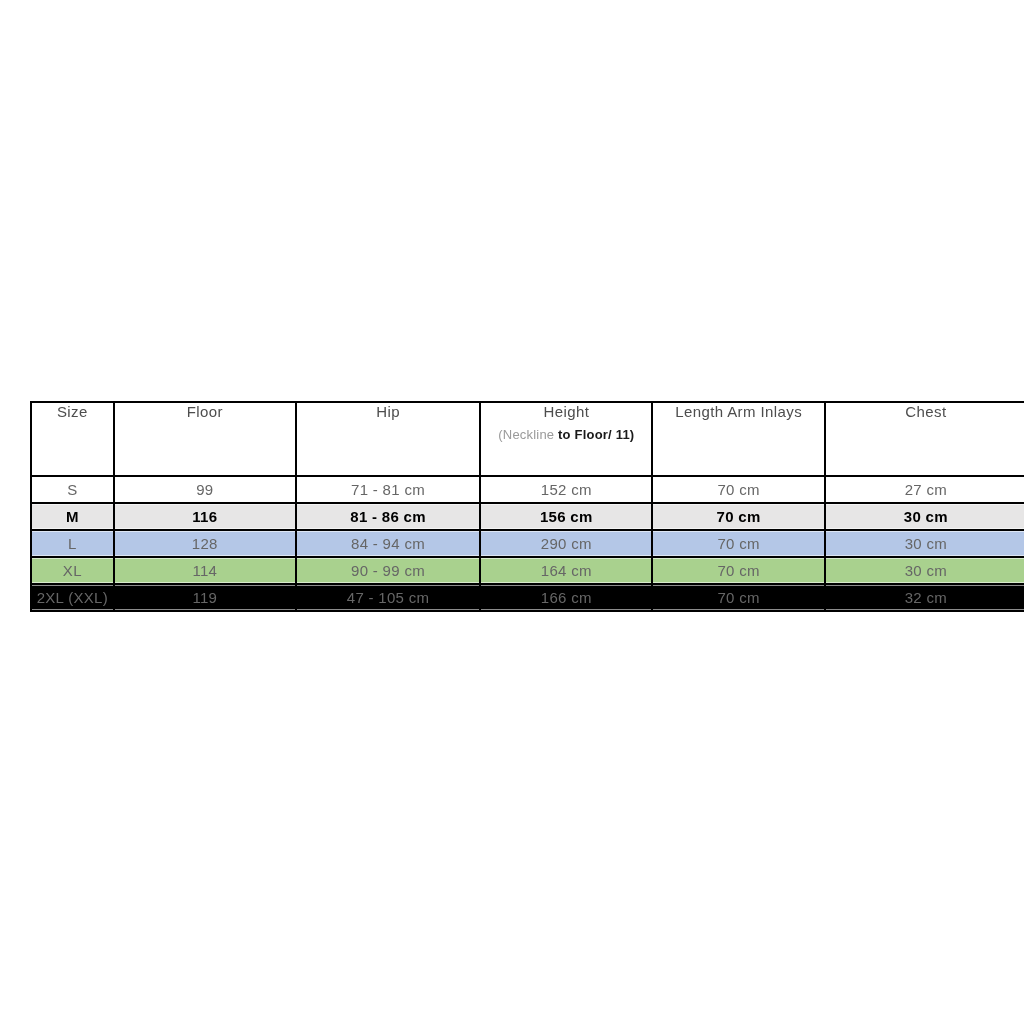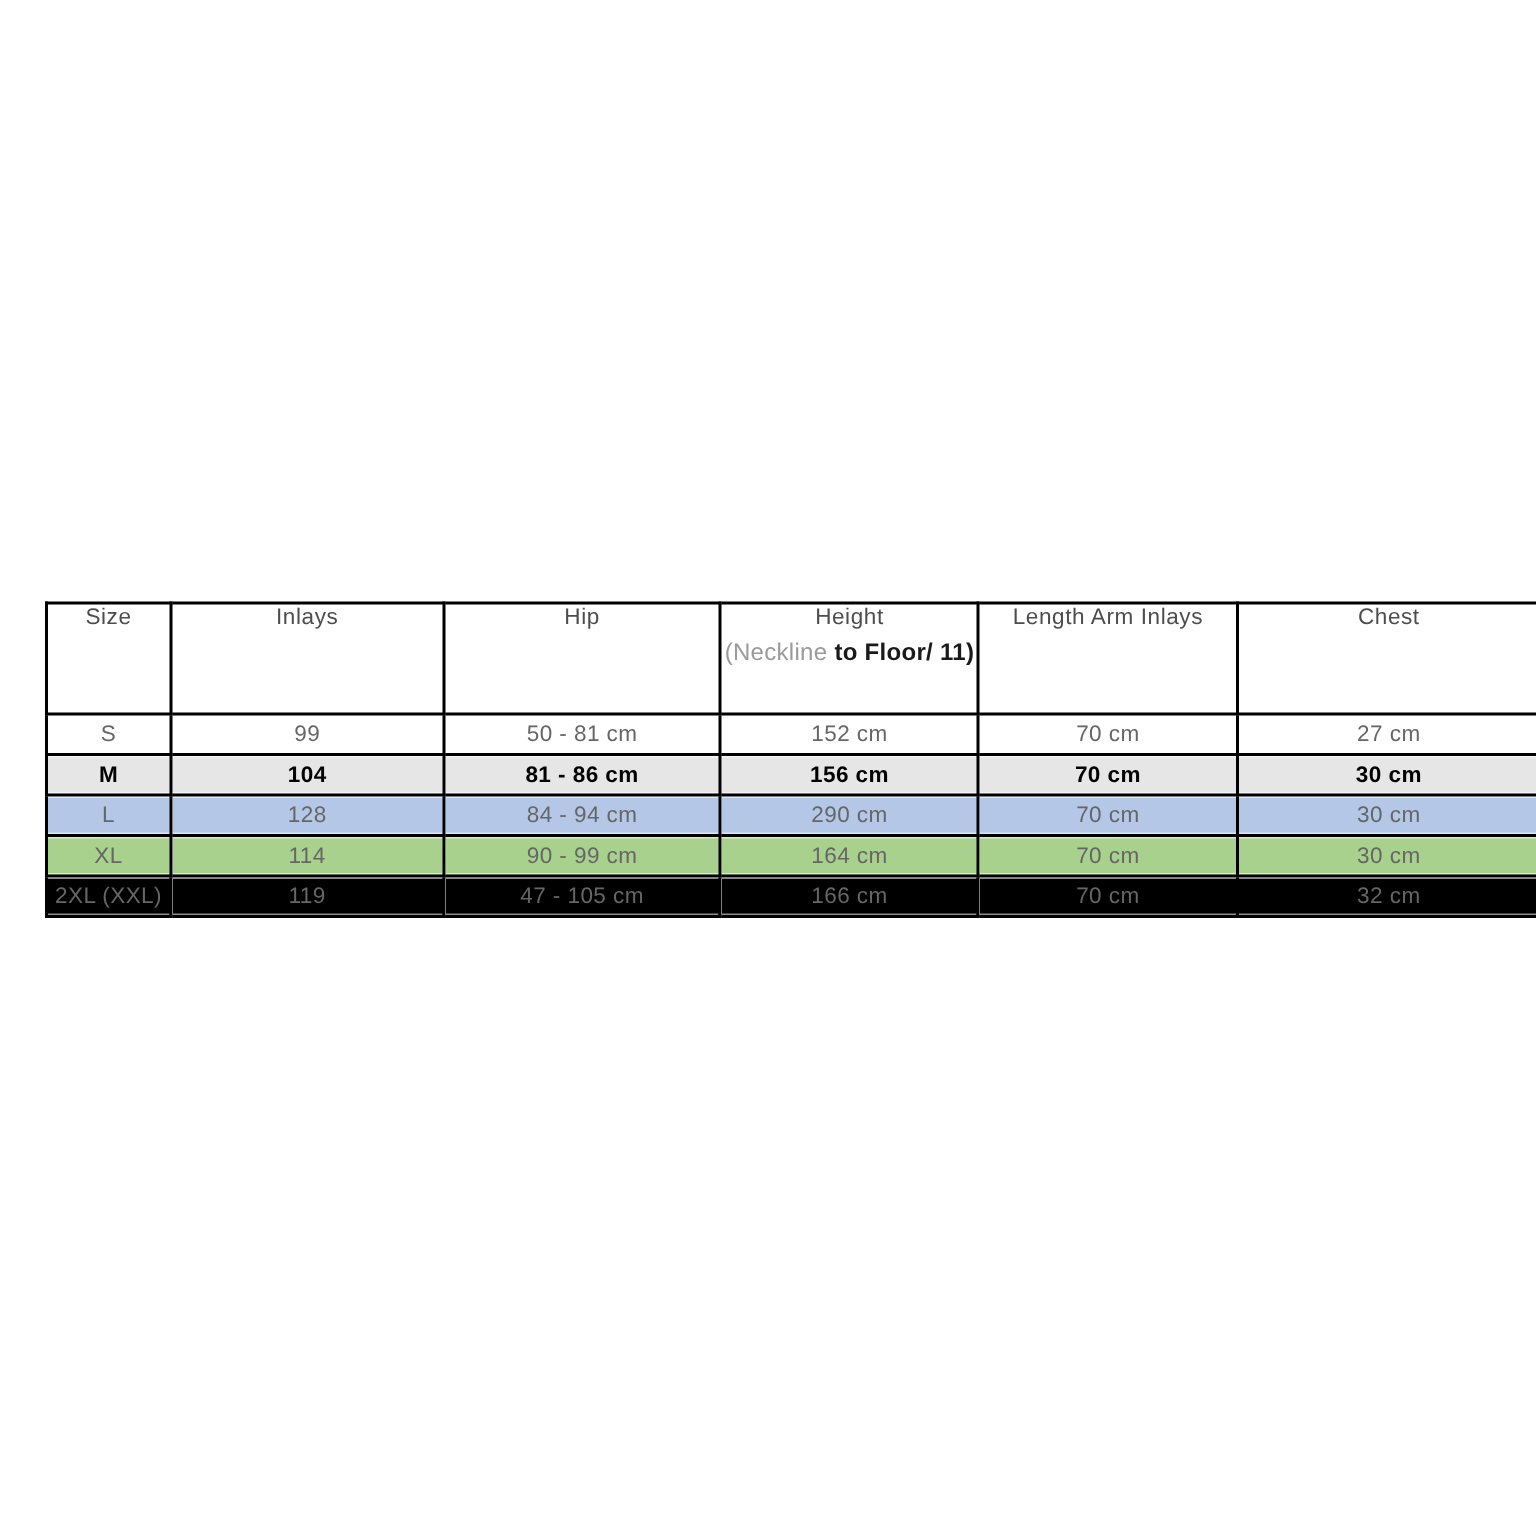--- a/index.html
+++ b/index.html
@@ -48,21 +48,21 @@
     vertical-align: top;
     padding-top: 7px;
     font-size: 15px;
     font-weight: 400;
     color: #4d4d4d;
     letter-spacing: 0.4px;
   }
   .header-note {
     display: block;
     margin-top: 7px;
-    font-size: 16px;
+    font-size: 13px;
     letter-spacing: 0.2px;
   }
   .header-note .note-light { color: #9a9a9a; font-weight: 400; }
   .header-note .note-bold  { color: #1a1a1a; font-weight: 700; }
 
   tbody td {
     height: 25px;
     font-size: 15px;
     letter-spacing: 0.3px;
     color: #666666;
@@ -86,46 +86,46 @@
         <col class="c-chest">
         <col class="c-hip">
       <col class="c-height">
         <col class="c-arm">
         <col class="c-feet">
     </colgroup>
 
     <thead>
       <tr>
         <th>Size</th>
-        <th>Inlays</th>
+        <th>Floor</th>
         <th>Hip</th>
         <th>
           <span>Height</span>
           <span class="header-note">
             <span class="note-light">(Neckline</span>
             <span class="note-bold">to Floor/ 11)</span>
           </span>
         </th>
         <th>Length Arm Inlays</th>
         <th>Chest</th>
       </tr>
     </thead>
 
     <tbody>
       <tr style="background-color: rgb(255, 255, 255);">
         <td>S</td>
         <td>99</td>
-        <td>50 - 81 cm</td>
+        <td>71 - 81 cm</td>
         <td>152 cm</td>
         <td>70 cm</td>
         <td>27 cm</td>
       </tr>
       <tr class="row-bold" style="background-color: rgb(231, 230, 230);">
         <td>M</td>
-        <td>104</td>
+        <td>116</td>
         <td>81 - 86 cm</td>
         <td>156 cm</td>
         <td>70 cm</td>
         <td>30 cm</td>
       </tr>
       <tr style="background-color: rgb(180, 199, 231);">
         <td>L</td>
         <td>128</td>
         <td>84 - 94 cm</td>
         <td>290 cm</td>

